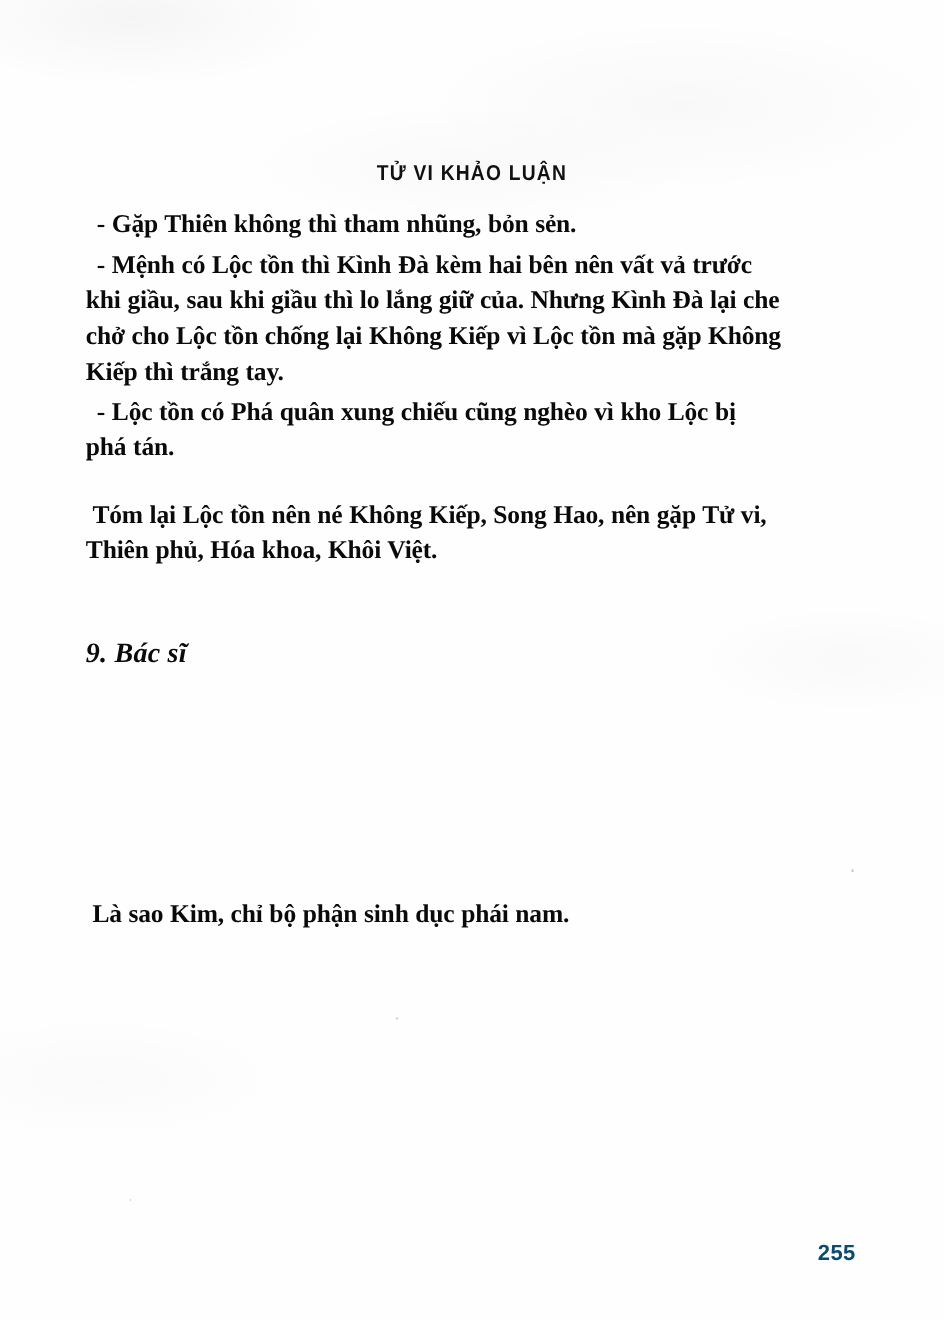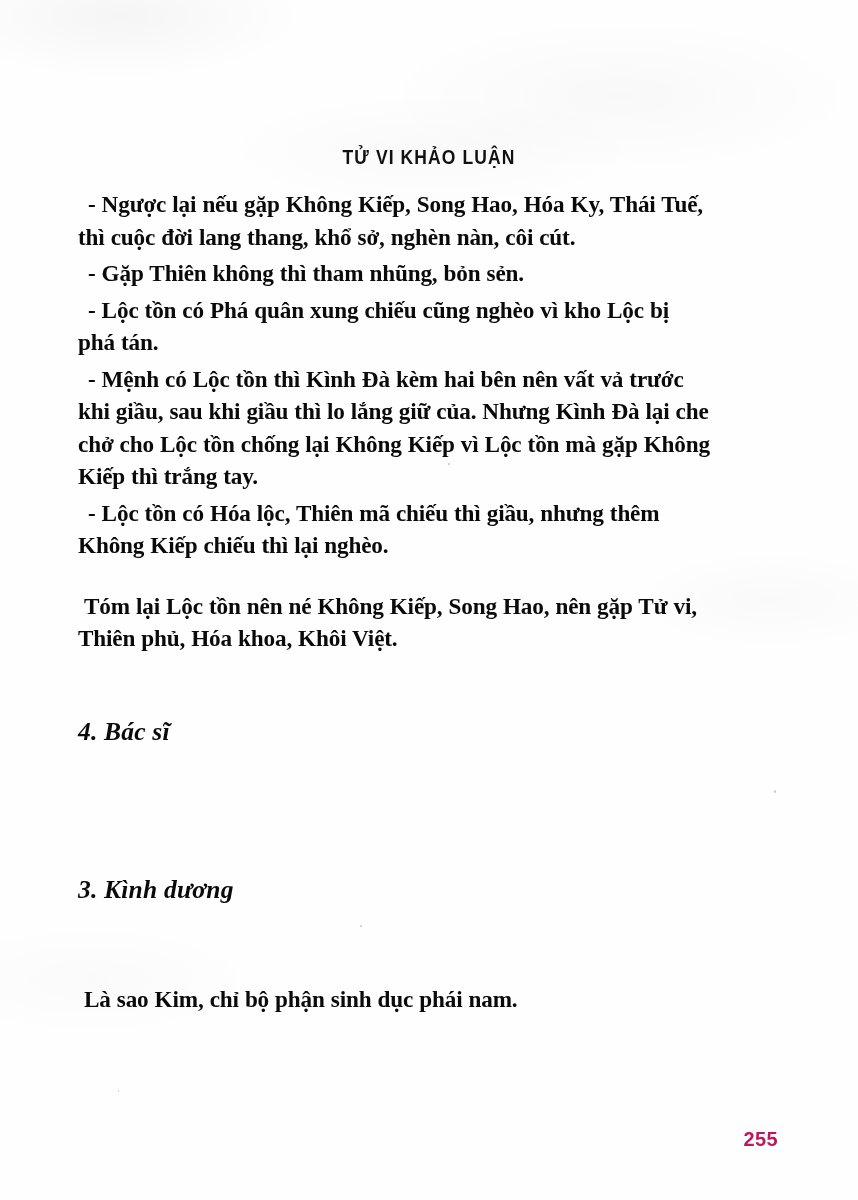--- a/index.html
+++ b/index.html
@@ -87,21 +87,21 @@
   .gap-after-heading   { height: 50px; }
   .gap-mid             { height: 20px; }
 
   .page-number {
     position: absolute;
     right: 80px;
     top: 1128px;
     font-family: "Liberation Sans", "DejaVu Sans", sans-serif;
     font-size: 20px;
     font-weight: 700;
-    color: #be185d;
+    color: #0c4a6e;
     letter-spacing: 0.4px;
   }
 
   .specks {
     position: absolute;
     inset: 0;
     pointer-events: none;
   }
   .speck {
     position: absolute;
@@ -113,35 +113,32 @@
 <body>
 
 <div class="page">
 
   <div class="scan-noise"></div>
 
   <div class="running-header">TỬ VI KHẢO LUẬN</div>
 
   <div class="content">
 
-    <p class="body-par">- Ngược lại nếu gặp Không Kiếp, Song Hao, Hóa Ky, Thái Tuế, thì cuộc đời lang thang, khổ sở, nghèn nàn, côi cút.</p>
     <p class="body-par">- Gặp Thiên không thì tham nhũng, bỏn sẻn.</p>
+    <p class="body-par">- Mệnh có Lộc tồn thì Kình Đà kèm hai bên nên vất vả trước khi giầu, sau khi giầu thì lo lắng giữ của. Nhưng Kình Đà lại che chở cho Lộc tồn chống lại Không Kiếp vì Lộc tồn mà gặp Không Kiếp thì trắng tay.</p>
     <p class="body-par">- Lộc tồn có Phá quân xung chiếu cũng nghèo vì kho Lộc bị phá tán.</p>
-    <p class="body-par">- Mệnh có Lộc tồn thì Kình Đà kèm hai bên nên vất vả trước khi giầu, sau khi giầu thì lo lắng giữ của. Nhưng Kình Đà lại che chở cho Lộc tồn chống lại Không Kiếp vì Lộc tồn mà gặp Không Kiếp thì trắng tay.</p>
-    <p class="body-par">- Lộc tồn có Hóa lộc, Thiên mã chiếu thì giầu, nhưng thêm Không Kiếp chiếu thì lại nghèo.</p>
     <p class="body-par no-indent">Tóm lại Lộc tồn nên né Không Kiếp, Song Hao, nên gặp Tử vi, Thiên phủ, Hóa khoa, Khôi Việt.</p>
 
     <div class="gap-before-heading"></div>
-    <h2 class="section-heading">4. Bác sĩ</h2>
+    <h2 class="section-heading">9. Bác sĩ</h2>
     <div class="gap-after-heading"></div>
 
     <div class="gap-mid"></div>
 
     <div class="gap-before-heading"></div>
-    <h2 class="section-heading">3. Kình dương</h2>
     <div class="gap-after-heading"></div>
 
     <p class="body-par no-indent">Là sao Kim, chỉ bộ phận sinh dục phái nam.</p>
 
   </div>
 
   <div class="page-number">255</div>
 
   <div class="specks">
     <div class="speck" style="left:774px; top:790px; width:2px; height:3px;"></div>

